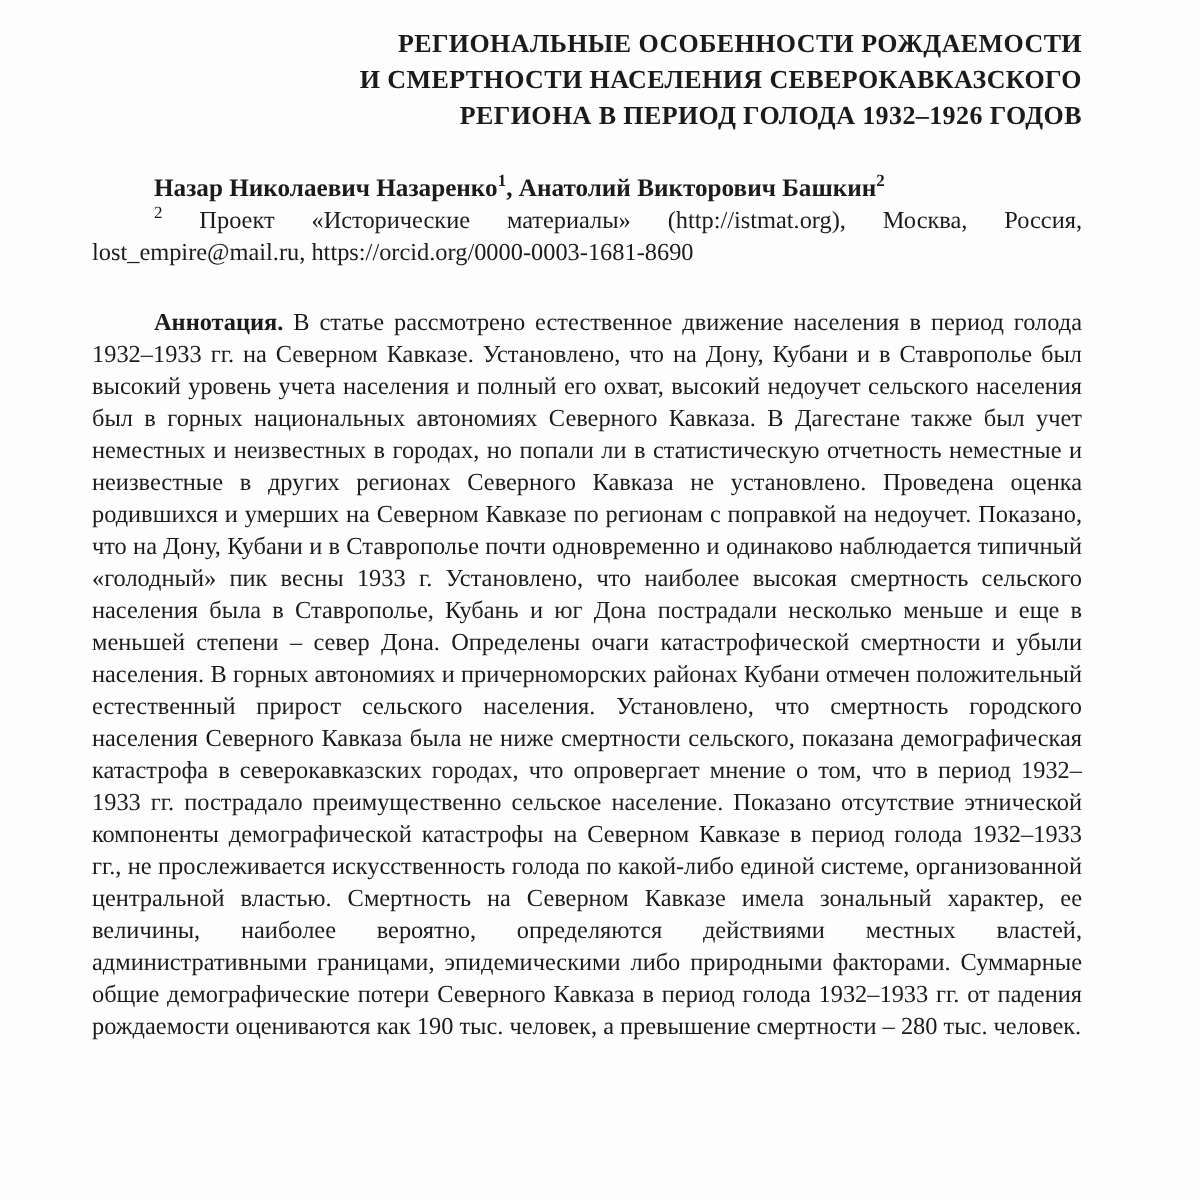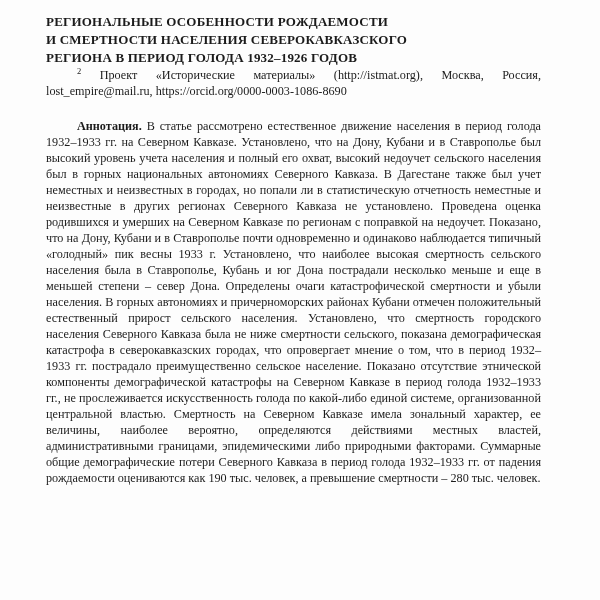--- a/index.html
+++ b/index.html
@@ -12,21 +12,21 @@
     width: 600px;
     height: 600px;
     box-sizing: border-box;
     background: #fdfdfd;
     color: #1b1b1b;
     font-family: "Liberation Serif", "DejaVu Serif", serif;
     padding: 13px 59px 0 46px;
     overflow: hidden;
   }
   .title {
-    text-align: left;
+    text-align: right;
     font-weight: bold;
     font-size: 13px;
     line-height: 18px;
     letter-spacing: 0.2px;
   }
   .authors {
     margin: 19px 0 0 0;
     text-indent: 31px;
     font-weight: bold;
     font-size: 12.6px;
@@ -51,20 +51,21 @@
 <body>
 
 <div class="page">
 
   <div class="title">
     <div>РЕГИОНАЛЬНЫЕ ОСОБЕННОСТИ РОЖДАЕМОСТИ</div>
     <div>И СМЕРТНОСТИ НАСЕЛЕНИЯ СЕВЕРОКАВКАЗСКОГО</div>
     <div>РЕГИОНА В ПЕРИОД ГОЛОДА 1932–1926 ГОДОВ</div>
   </div>
 
+  <p class="authors"><span>Назар Николаевич Назаренко</span><sup>1</sup><span>, </span><span>Анатолий Викторович Башкин</span><sup>2</sup></p>
 
 
-  <p class="para"><sup>2</sup><span> Проект «Исторические материалы» (http://istmat.org), Москва, Россия, lost_empire@mail.ru, https://orcid.org/0000-0003-1086-8690</span></p>
+  <p class="para"><sup>2</sup><span> Проект «Исторические материалы» (http://istmat.org), Москва, Россия, lost_empire@mail.ru, https://orcid.org/0000-0003-1681-8690</span></p>
 
   <p class="para abstract-para"><b>Аннотация.</b><span> В статье рассмотрено естественное движение населения в период голода 1932–1933 гг. на Северном Кавказе. Установлено, что на Дону, Кубани и в Ставрополье был высокий уровень учета населения и полный его охват, высокий недоучет сельского населения был в горных национальных автономиях Северного Кавказа. В Дагестане также был учет неместных и неизвестных в городах, но попали ли в статистическую отчетность неместные и неизвестные в других регионах Северного Кавказа не установлено. Проведена оценка родившихся и умерших на Северном Кавказе по регионам с поправкой на недоучет. Показано, что на Дону, Кубани и в Ставрополье почти одновременно и одинаково наблюдается типичный «голодный» пик весны 1933 г. Установлено, что наиболее высокая смертность сельского населения была в Ставрополье, Кубань и юг Дона пострадали несколько меньше и еще в меньшей степени – север Дона. Определены очаги катастрофической смертности и убыли населения. В горных автономиях и причерноморских районах Кубани отмечен положительный естественный прирост сельского населения. Установлено, что смертность городского населения Северного Кавказа была не ниже смертности сельского, показана демографическая катастрофа в северокавказских городах, что опровергает мнение о том, что в период 1932–1933 гг. пострадало преимущественно сельское население. Показано отсутствие этнической компоненты демографической катастрофы на Северном Кавказе в период голода 1932–1933 гг., не прослеживается искусственность голода по какой-либо единой системе, организованной центральной властью. Смертность на Северном Кавказе имела зональный характер, ее величины, наиболее вероятно, определяются действиями местных властей, административными границами, эпидемическими либо природными факторами. Суммарные общие демографические потери Северного Кавказа в период голода 1932–1933 гг. от падения рождаемости оцениваются как 190 тыс. человек, а превышение смертности – 280 тыс. человек.</span></p>
 
 
 </div>
 
 </body></html>

